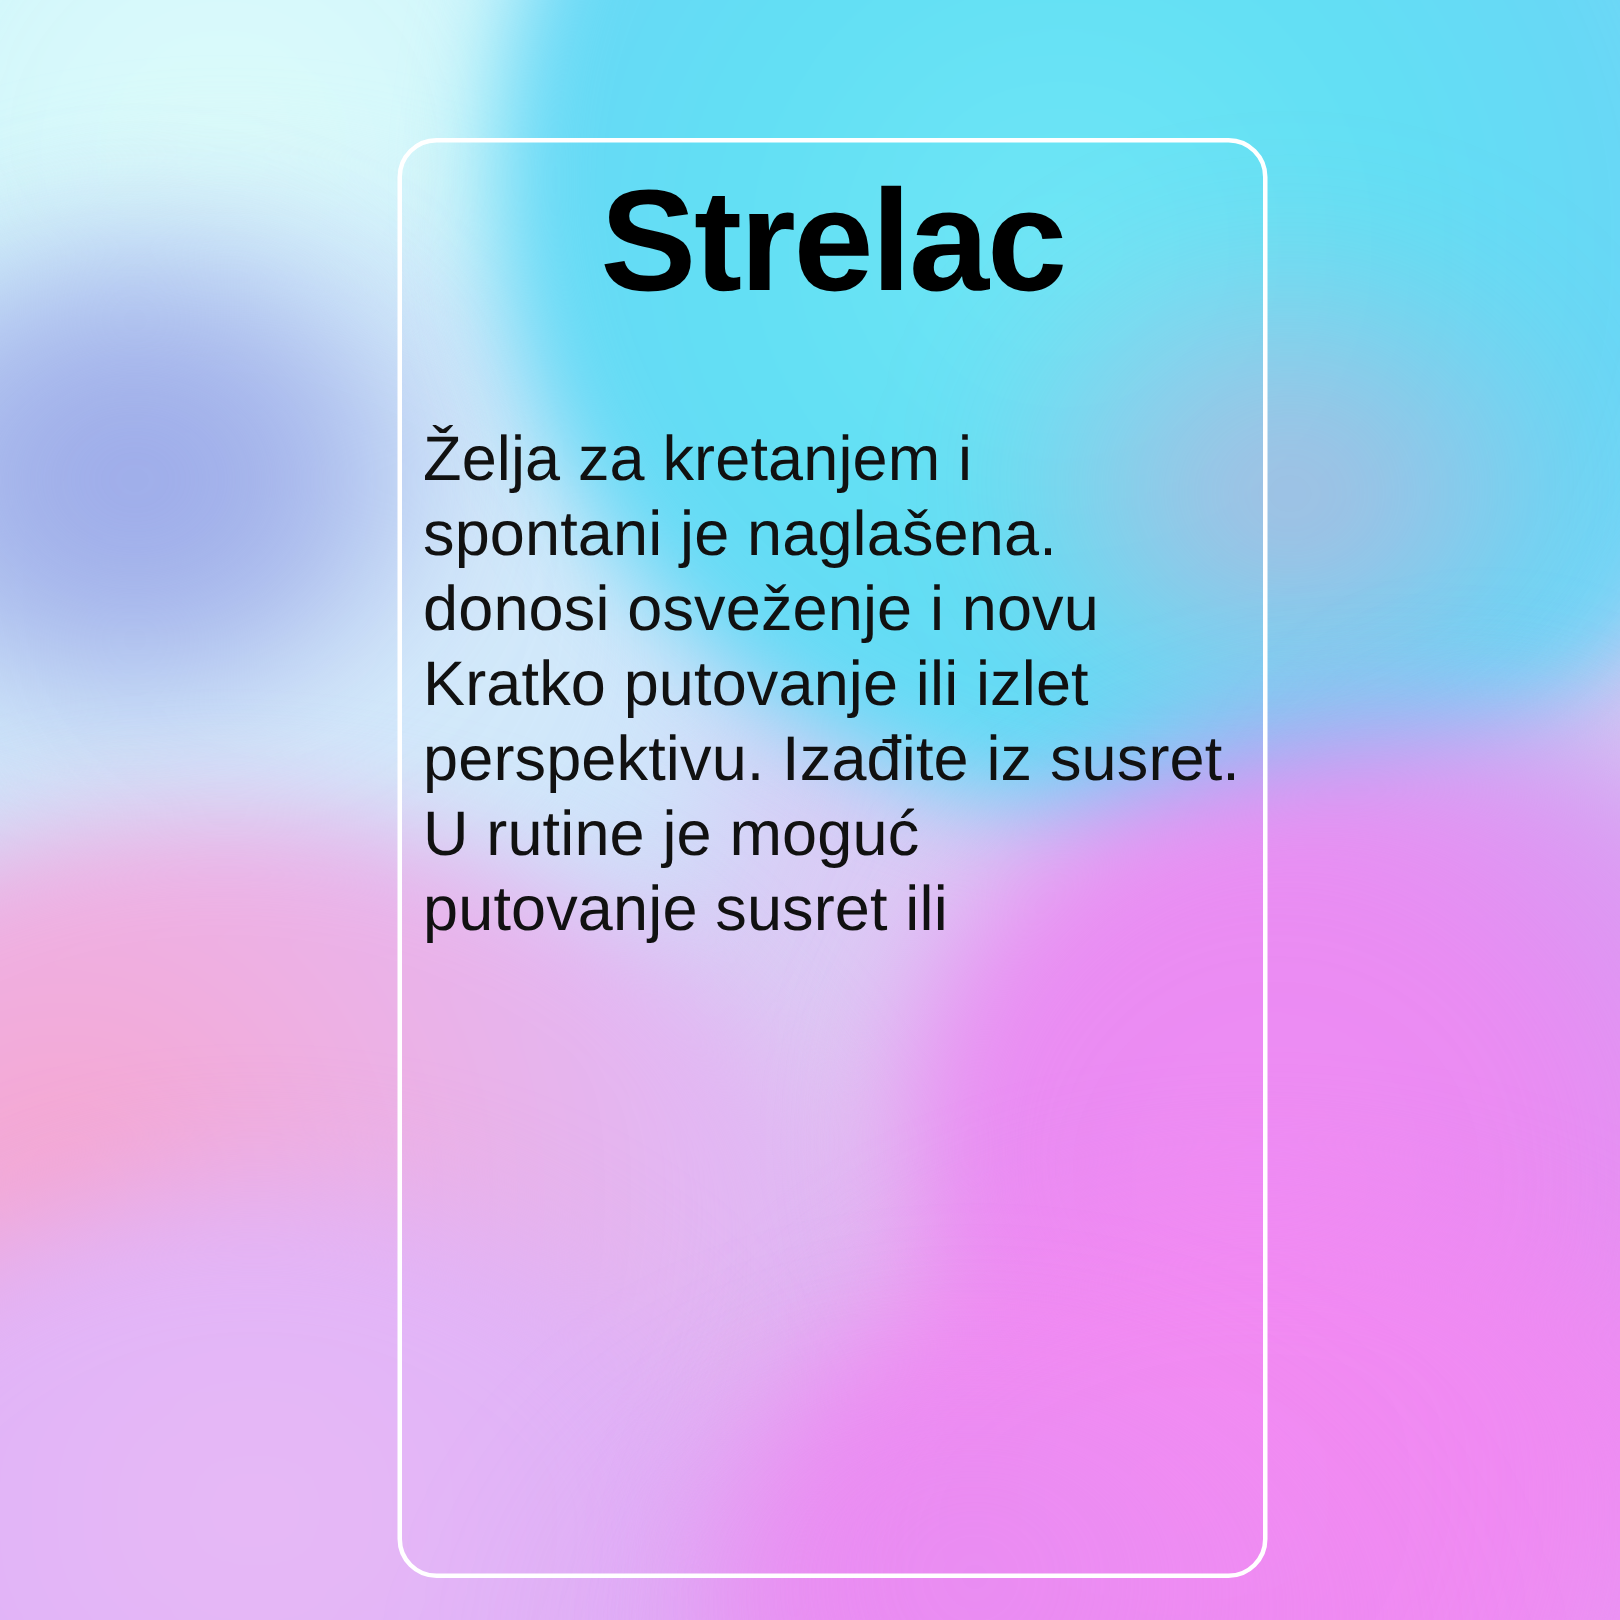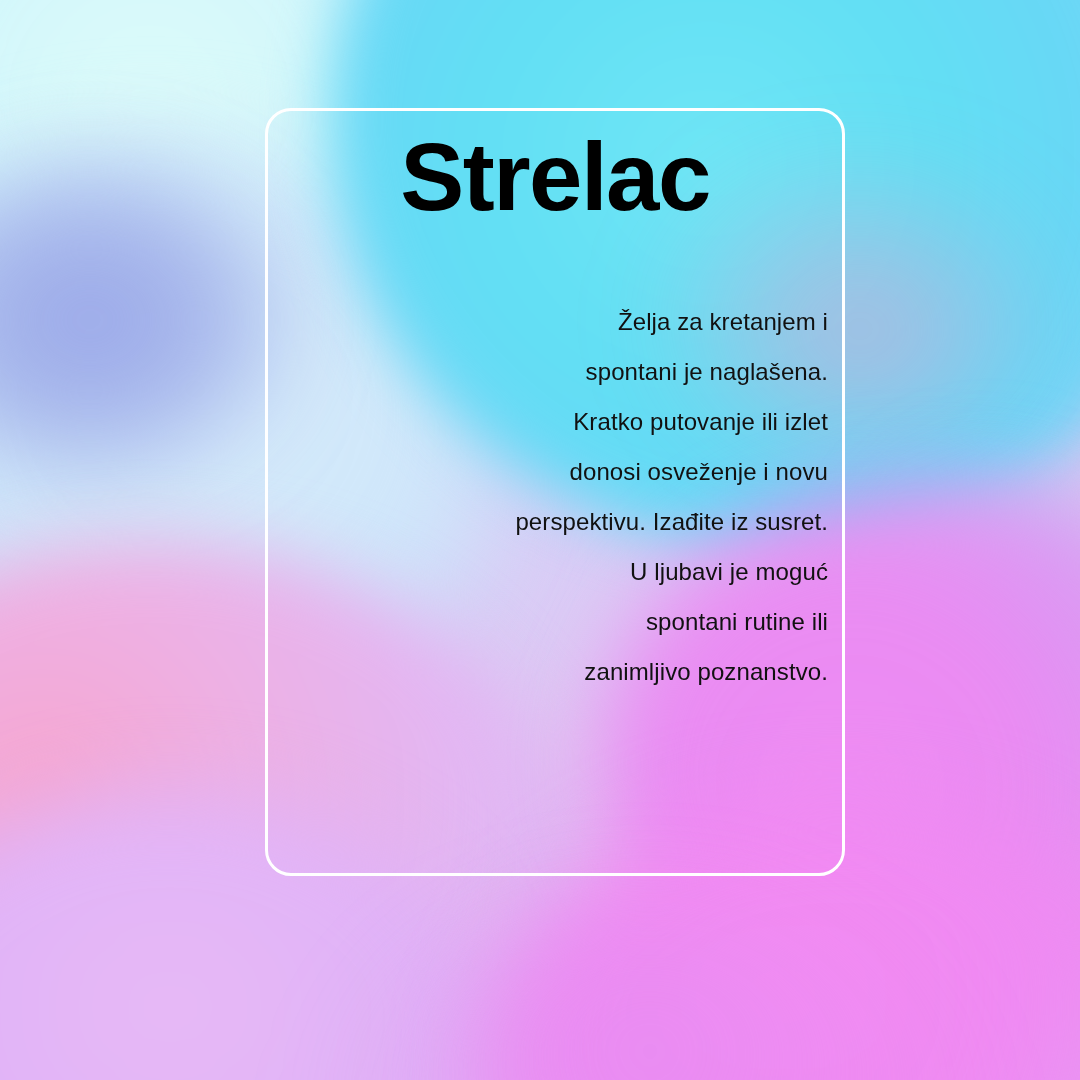--- a/index.html
+++ b/index.html
@@ -152,23 +152,23 @@
     height: 470px;
     background: radial-gradient(ellipse at 50% 30%,
         rgba(226,143,242,0.55) 0%, rgba(226,143,242,0) 75%);
     filter: blur(50px);
   }
 
   
   #card {
     position: absolute;
     left: 265px;
-    top: 108px;
+    top: 92px;
     width: 580px;
-    height: 768px;
+    height: 960px;
     box-sizing: border-box;
     border: 3px solid #ffffff;
     border-radius: 26px;
     background: transparent;
   }
 
   #card-title {
     position: absolute;
     left: 0;
     right: 0;
@@ -180,22 +180,22 @@
     letter-spacing: -1.5px;
     color: #000000;
     white-space: nowrap;
   }
 
   #card-body {
     position: absolute;
     left: 14px;
     right: 14px;
     top: 186px;
-    text-align: right;
-    font-size: 24px;
+    text-align: left;
+    font-size: 42px;
     line-height: 50px;
     font-weight: 400;
     color: #111111;
     letter-spacing: 0.1px;
   }
 
   #card-body .line { display: block; }
 </style>
 </head>
 <body>
@@ -214,22 +214,21 @@
   <div class="blob blob-br2"></div>
   <div class="blob blob-bm"></div>
 
   <div id="card">
 
     <div id="card-title">Strelac</div>
 
     <div id="card-body">
       <span class="line">Želja za kretanjem i</span>
       <span class="line">spontani je naglašena.</span>
+      <span class="line">donosi osveženje i novu</span>
       <span class="line">Kratko putovanje ili izlet</span>
-      <span class="line">donosi osveženje i novu</span>
       <span class="line">perspektivu. Izađite iz susret.</span>
-      <span class="line">U ljubavi je moguć</span>
-      <span class="line">spontani rutine ili</span>
-      <span class="line">zanimljivo poznanstvo.</span>
+      <span class="line">U rutine je moguć</span>
+      <span class="line">putovanje susret ili</span>
     </div>
 
   </div>
 </div>
 
 </body></html>

